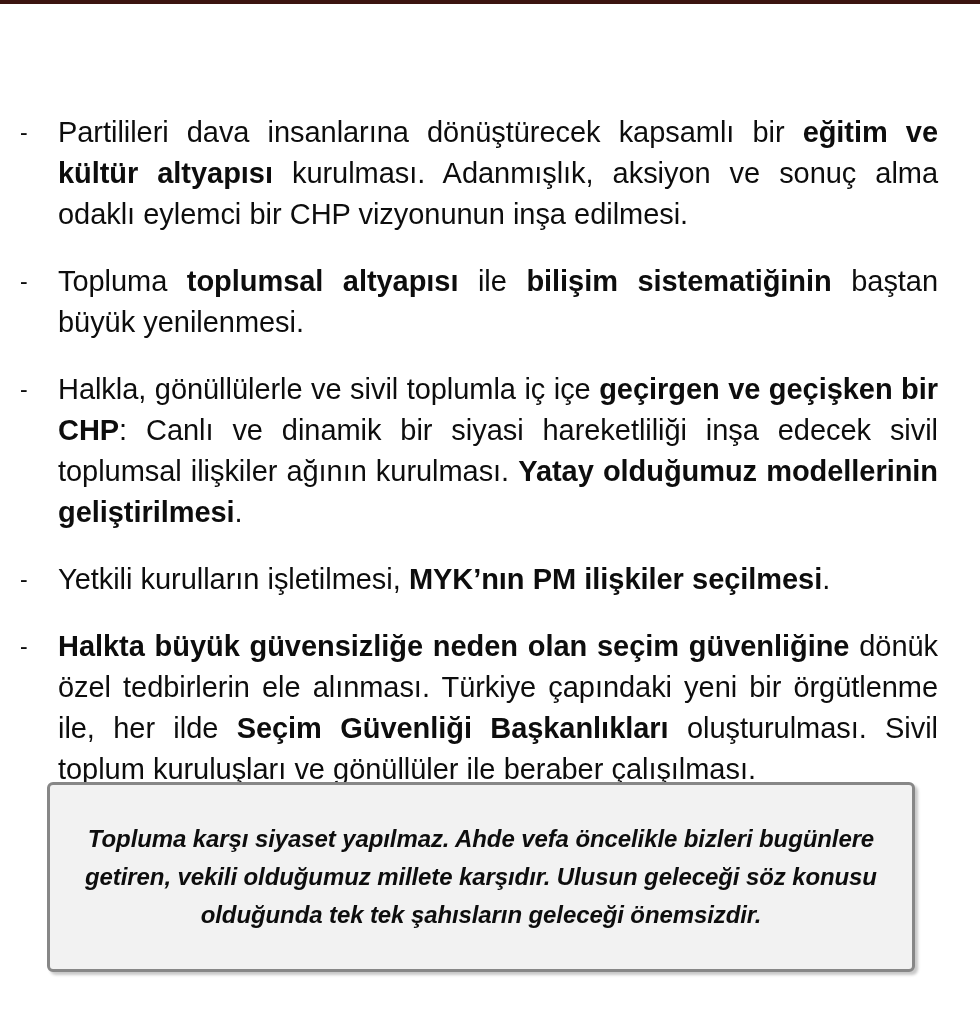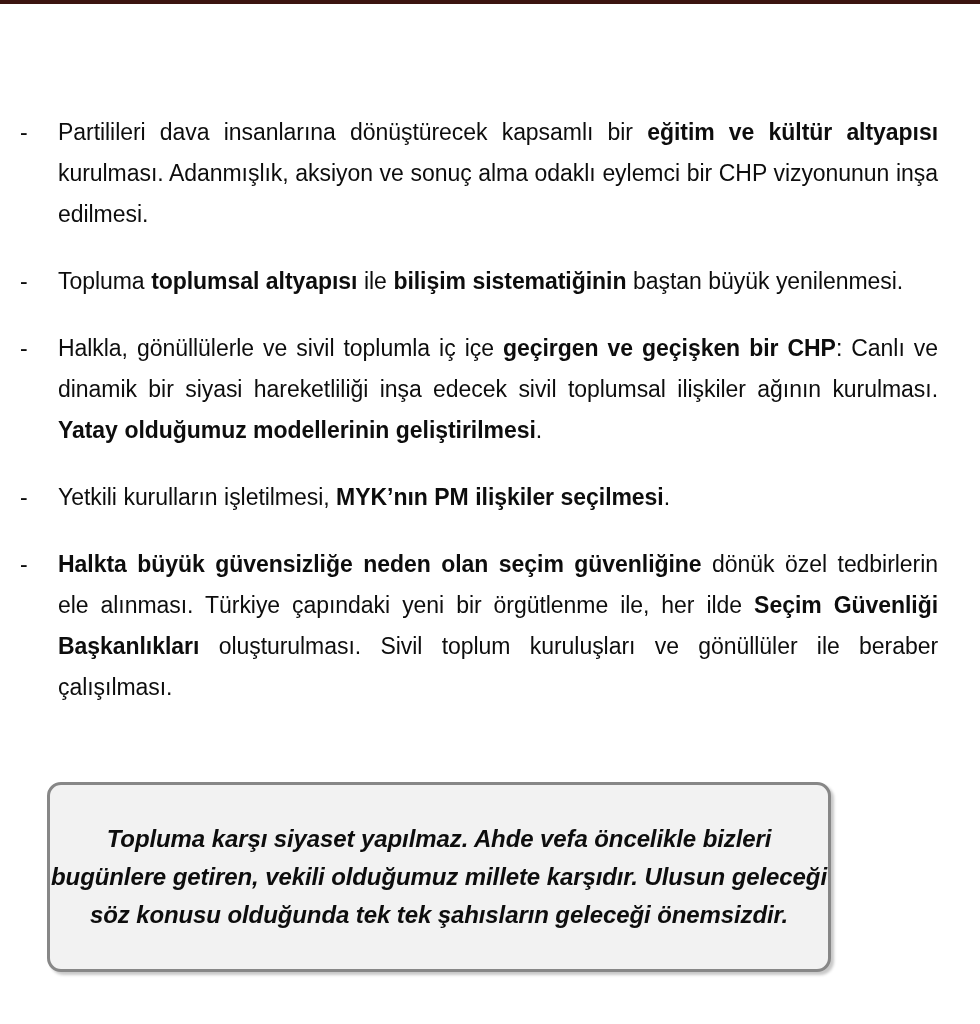--- a/index.html
+++ b/index.html
@@ -57,45 +57,45 @@
     font-size: 23px;
     line-height: 41px;
     color: #0d0d0d;
     text-align: left;
     padding-left: 2px;
     user-select: none;
   }
 
   .bullet-text {
     flex: 1 1 auto;
-    font-size: 23px;
+    font-size: 29px;
     line-height: 41px;
     text-align: justify;
     text-justify: inter-word;
     letter-spacing: -0.05px;
     word-spacing: 0.2px;
     padding-right: 2px;
   }
 
   .bullet-text b {
     font-weight: 700;
   }
 
   
 
   #quote-box {
     position: absolute;
     left: 47px;
     top: 782px;
-    width: 784px;
+    width: 868px;
     height: 190px;
     box-sizing: border-box;
     background: #f2f2f2;
     border: 3px solid #878787;
-    border-radius: 14px;
+    border-radius: 6px;
     box-shadow: 3px 3px 3px rgba(0,0,0,0.22);
     display: flex;
     align-items: center;
     justify-content: center;
   }
 
   #quote-text {
     width: 800px;
     margin: 0;
     text-align: center;

